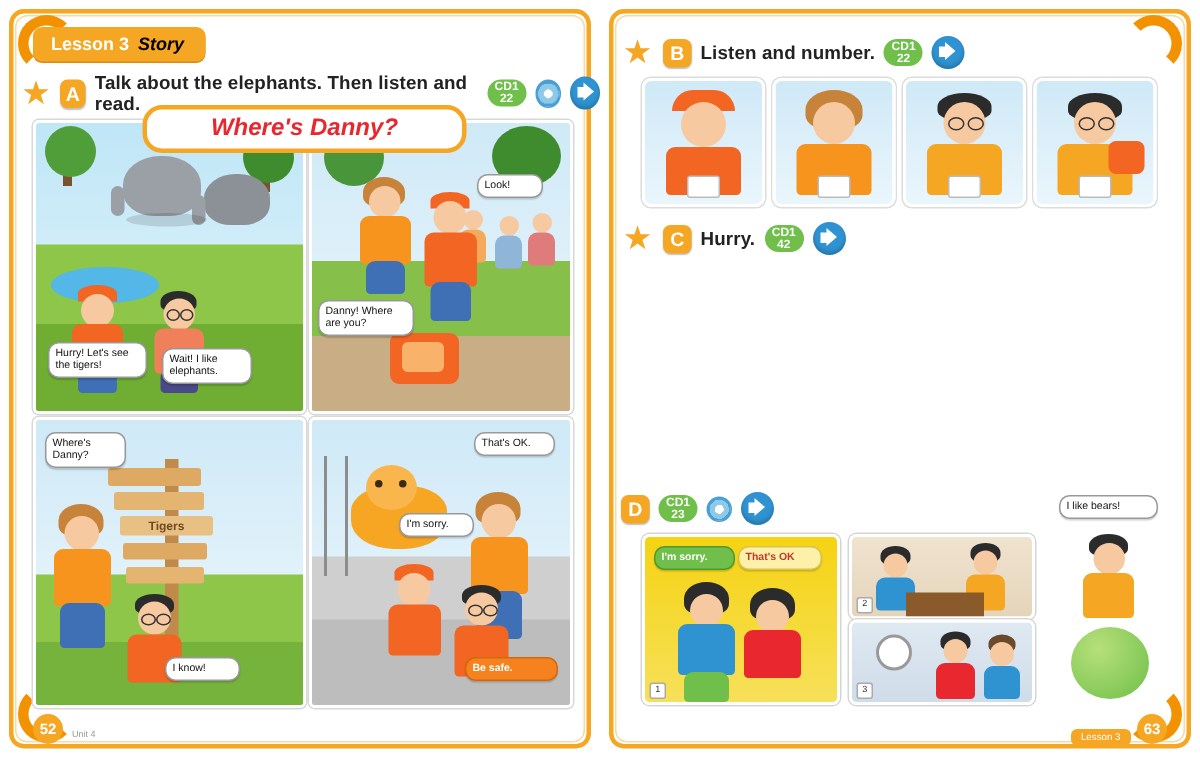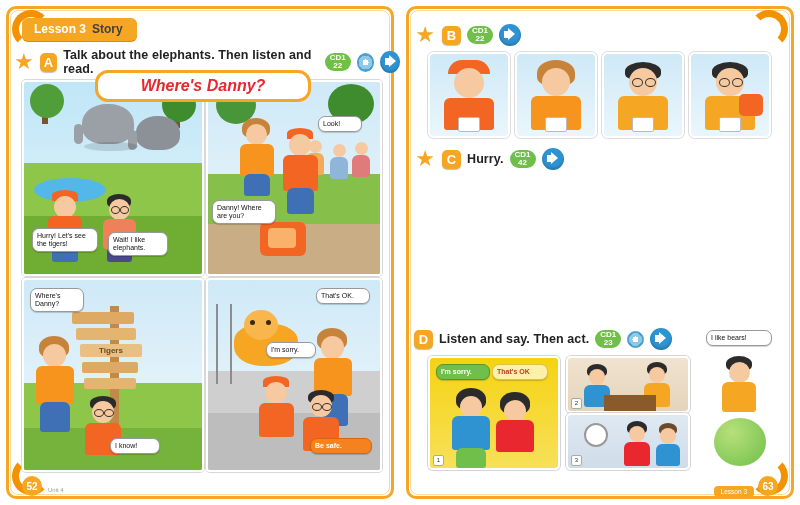--- a/index.html
+++ b/index.html
@@ -37,21 +37,21 @@
 
   
   .lesson-tab{
     position:absolute;left:22px;top:18px;
     background:#f5a623;color:#fff;
     border-radius:6px;padding:4px 14px 5px 12px;
     font-size:12px;font-weight:bold;
     display:flex;align-items:center;gap:6px;
     box-shadow:0 1px 0 #d98b10;
   }
-  .lesson-tab .story{color:#404040;text-align:right;}
+  .lesson-tab .story{color:#000000;font-style:italic;text-align:right;}
 
   
   .act-row{display:flex;align-items:center;gap:6px;}
   .star{
     width:22px;height:22px;position:relative;display:inline-block;
     color:#f5a623;font-size:22px;line-height:22px;text-align:center;
   }
   .letter-badge{
     width:19px;height:19px;border-radius:5px;background:#f5a623;
     color:#fff;font-weight:bold;font-size:13px;
@@ -349,20 +349,21 @@
 
   <div class="right-page">
     <div class="frame"></div>
     <div class="frame-inner"></div>
     <div class="swirl" style="right:8px;top:6px;transform:rotate(90deg);"></div>
     <div class="swirl" style="right:8px;bottom:6px;transform:rotate(180deg);"></div>
 
     <div class="act-row" style="position:absolute;left:14px;top:24px;">
       <span class="star">★</span>
       <span class="letter-badge">B</span>
+      <span class="act-title">Listen and number.</span>
       <span class="track">
         <span>CD1</span><br>
         <span>22</span>
       </span>
       <span class="speaker"></span>
     </div>
 
     <div class="photo-card" style="left:28px;top:52px;">
       <div style="position:absolute;left:18px;top:6px;width:42px;height:14px;background:#f26522;border-radius:18px 18px 0 0;"></div>
       <div class="head" style="left:24px;top:14px;width:30px;height:30px;"></div>
@@ -399,21 +400,20 @@
       <span class="act-title">Hurry.</span>
       <span class="track">
         <span>CD1</span><br>
         <span>42</span>
       </span>
       <span class="speaker"></span>
     </div>
 
     <div class="act-row" style="position:absolute;left:14px;top:328px;">
       <span class="letter-badge">D</span>
-      <span class="act-title">Listen and say. Then act.</span>
       <span class="track">
         <span>CD1</span><br>
         <span>23</span>
       </span>
       <span class="cd small"></span>
       <span class="speaker"></span>
     </div>
 
     <div class="d-photo" style="left:28px;top:356px;width:128px;height:110px;background:linear-gradient(#f5d312,#f7e05a);">
       <div class="person" style="left:18px;top:30px;width:46px;height:80px;">

